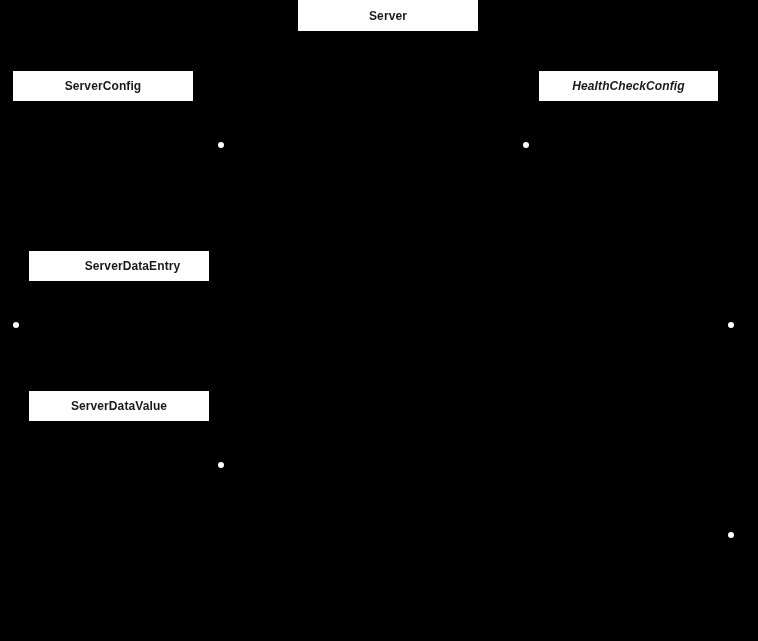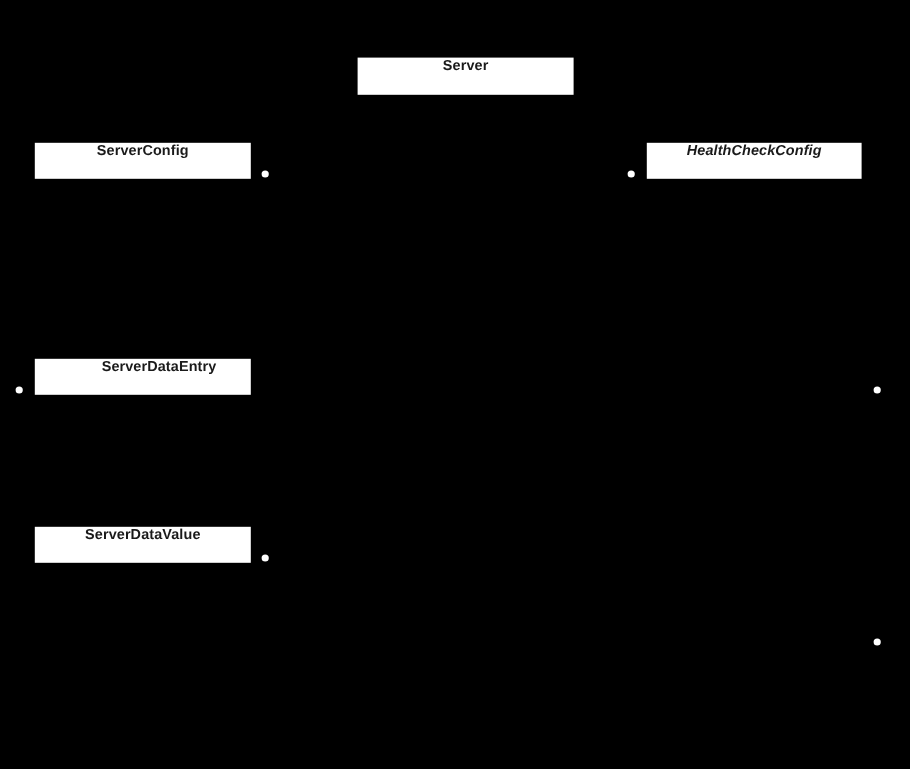--- a/index.html
+++ b/index.html
@@ -16,24 +16,23 @@
     width: 758px;
     height: 641px;
     background: #000000;
     overflow: hidden;
   }
   .class-box {
     position: absolute;
     background: #ffffff;
     box-sizing: border-box;
     display: flex;
-    align-items: flex-start;
+    align-items: center;
     justify-content: center;
     border: 0;
-    margin-top: 48px;
   }
   .class-box-label {
     font-family: "Liberation Sans", sans-serif;
     font-size: 12px;
     font-weight: bold;
     color: #1a1a1a;
     letter-spacing: 0.1px;
     line-height: 1;
     white-space: nowrap;
     text-align: center;
@@ -48,21 +47,21 @@
 </style>
 </head>
 <body>
 
 <div id="diagram-canvas">
 
   <div class="class-box" style="left:298px; top:0px; width:180px; height:31px;">
     <span class="class-box-label">Server</span>
   </div>
 
-  <div class="class-box" style="left:29px; top:71px; width:180px; height:30px;">
+  <div class="class-box" style="left:13px; top:71px; width:180px; height:30px;">
     <span class="class-box-label">ServerConfig</span>
   </div>
 
   <div class="class-box" style="left:539px; top:71px; width:179px; height:30px;font-style:italic;">
     <span class="class-box-label">HealthCheckConfig</span>
   </div>
 
   <div class="class-box" style="left:29px; top:251px; width:180px; height:30px;padding-left:27px;">
     <span class="class-box-label">ServerDataEntry</span>
   </div>

